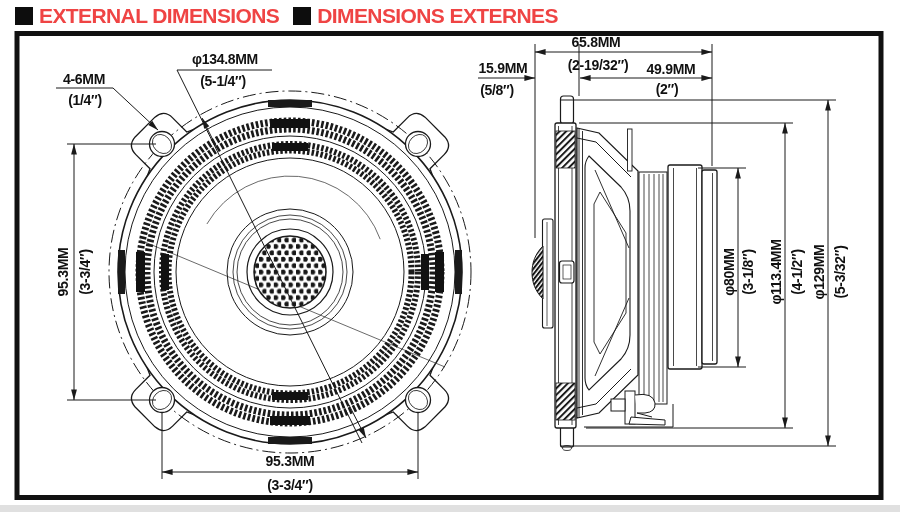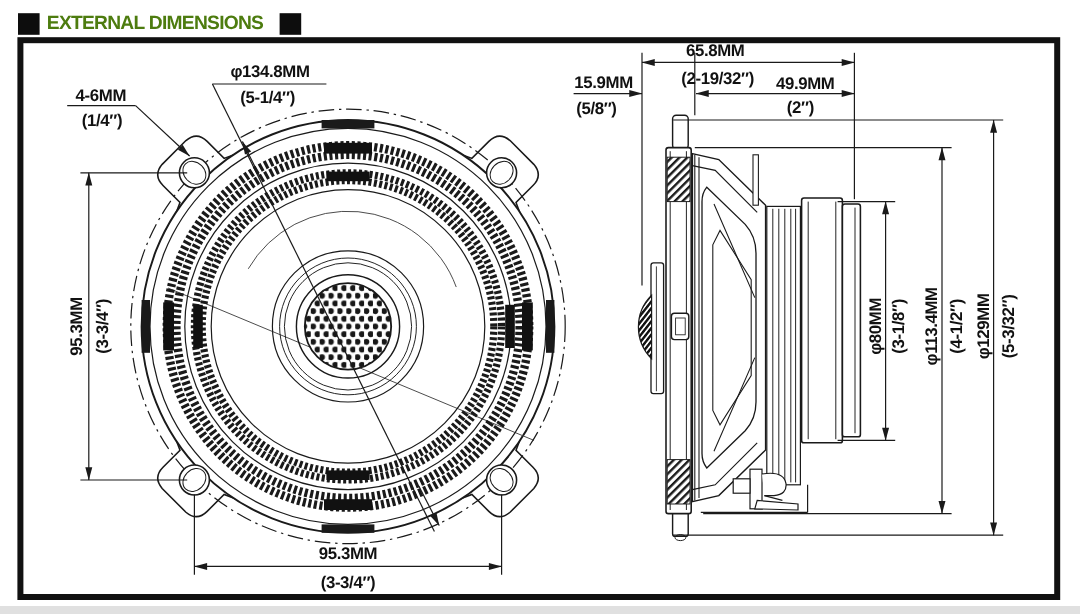--- a/index.html
+++ b/index.html
@@ -1,34 +1,35 @@
 <!DOCTYPE html>
 <html><head>
 <meta charset="utf-8">
 <style>
   html,body{margin:0;padding:0;background:#ffffff;width:900px;height:512px;overflow:hidden;}
   .page{position:relative;width:900px;height:512px;background:#fff;
         font-family:"Liberation Sans","DejaVu Sans",sans-serif;}
-  .titlebar{position:absolute;left:15px;top:3px;height:26px;display:flex;align-items:flex-end;
-            font-weight:bold;font-size:16px;letter-spacing:-0.6px;color:#4d7c0f;white-space:nowrap;}
+  .titlebar{position:absolute;left:15px;top:3px;height:26px;display:flex;align-items:center;
+            font-weight:bold;font-size:21px;letter-spacing:-0.6px;color:#ef4444;white-space:nowrap;}
   .titlebar .sq{display:inline-block;width:18px;height:18px;background:#0d0d0d;margin:0 6px 0 0;}
   .titlebar .sq2{margin-left:14px;}
   svg{position:absolute;left:0;top:0;}
   svg text{fill:#111;font-family:"Liberation Sans","DejaVu Sans",sans-serif;
            font-weight:bold;font-size:14px;letter-spacing:-0.3px;}
 </style>
 </head>
 <body>
 
 <div class="page">
 
   <div class="titlebar">
     <span class="sq"></span>
     <span>EXTERNAL DIMENSIONS</span>
     <span class="sq sq2"></span>
+    <span>DIMENSIONS EXTERNES</span>
   </div>
 
   <svg width="900" height="512" viewBox="0 0 900 512">
     <defs>
       <marker id="arr" viewBox="0 0 12 8" refX="11.2" refY="4" markerWidth="12" markerHeight="8" markerUnits="userSpaceOnUse" orient="auto-start-reverse">
         <path d="M0.6,1.1 L11.4,4 L0.6,6.9 Z" fill="#1a1a1a"></path>
       </marker>
       <pattern id="hatch" patternUnits="userSpaceOnUse" width="4.6" height="4.6" patternTransform="rotate(45)">
         <rect width="4.6" height="4.6" fill="#fff"></rect>
           <rect width="2" height="4.6" fill="#1a1a1a"></rect>

